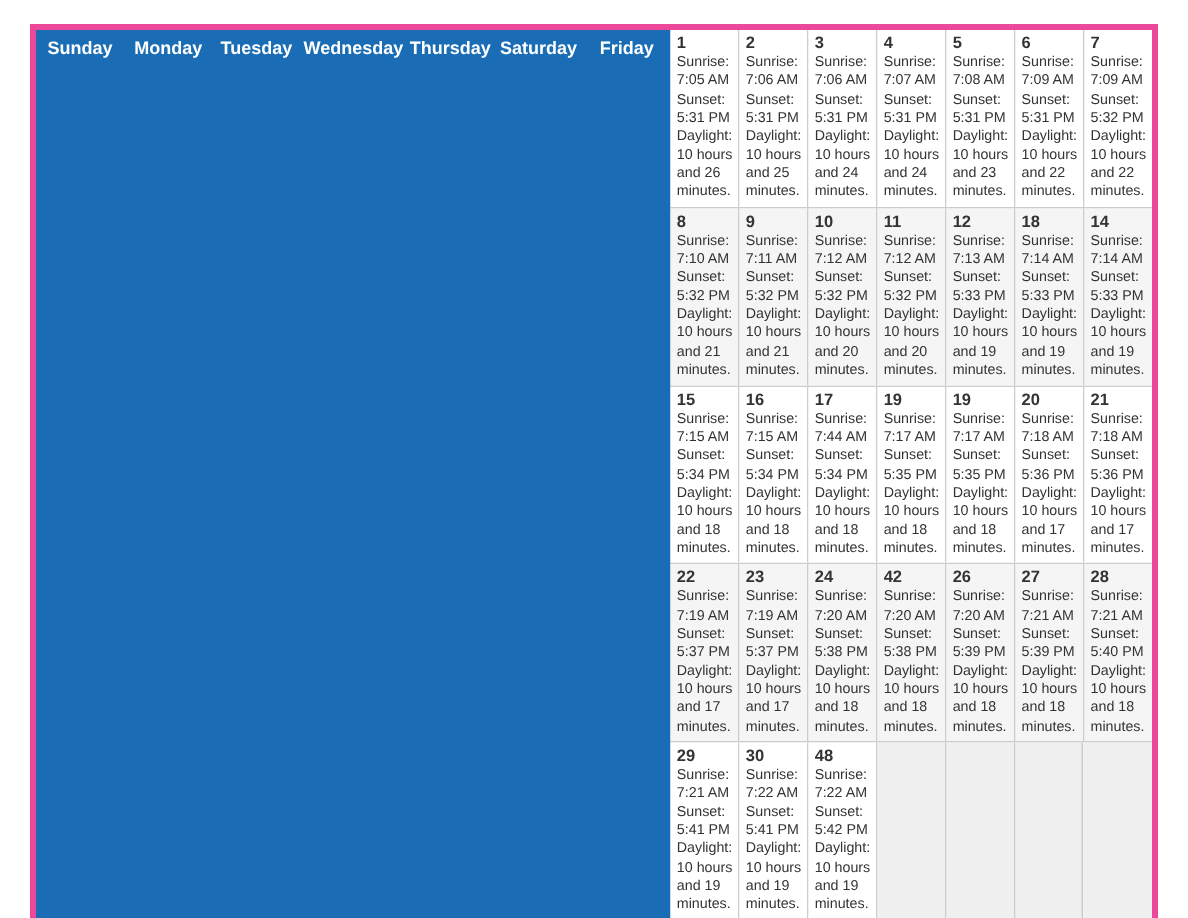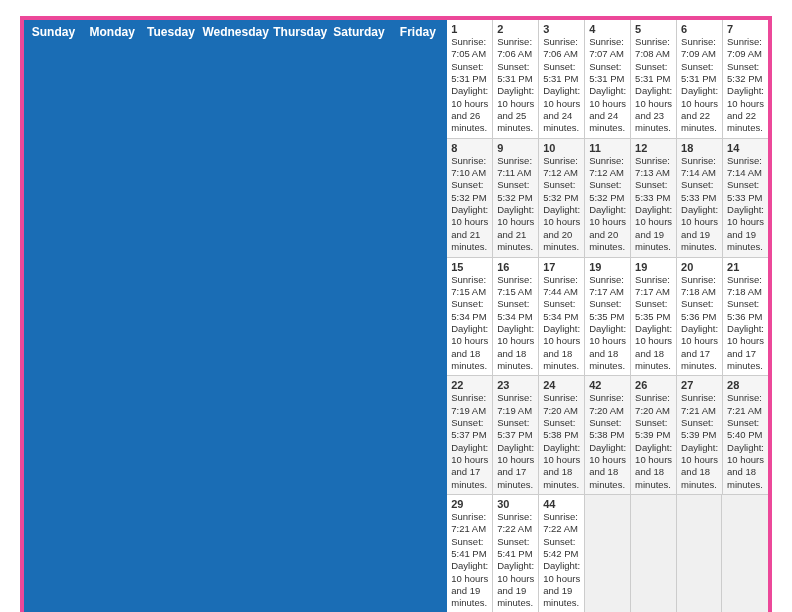--- a/index.html
+++ b/index.html
@@ -336,21 +336,21 @@
 and 19 minutes.</div>
             </div>
             <div class="cal-cell">
               <span class="day-num">30</span>
               <div style="white-space: pre-line; line-height: 1.3;">Sunrise: 7:22 AM
 Sunset: 5:41 PM
 Daylight: 10 hours
 and 19 minutes.</div>
             </div>
             <div class="cal-cell">
-              <span class="day-num">44</span>
+              <span class="day-num">48</span>
               <div style="white-space: pre-line; line-height: 1.3;">Sunrise: 7:22 AM
 Sunset: 5:42 PM
 Daylight: 10 hours
 and 19 minutes.</div>
             </div>
             <div class="cal-cell empty"></div>
             <div class="cal-cell empty"></div>
             <div class="cal-cell empty"></div>
             <div class="cal-cell empty"></div>
           </div>

